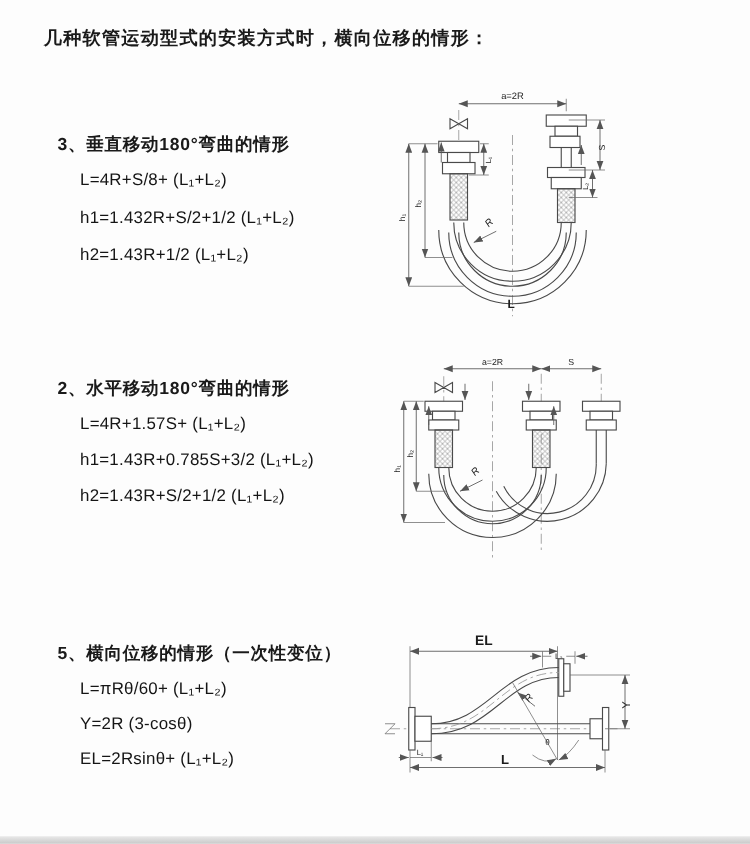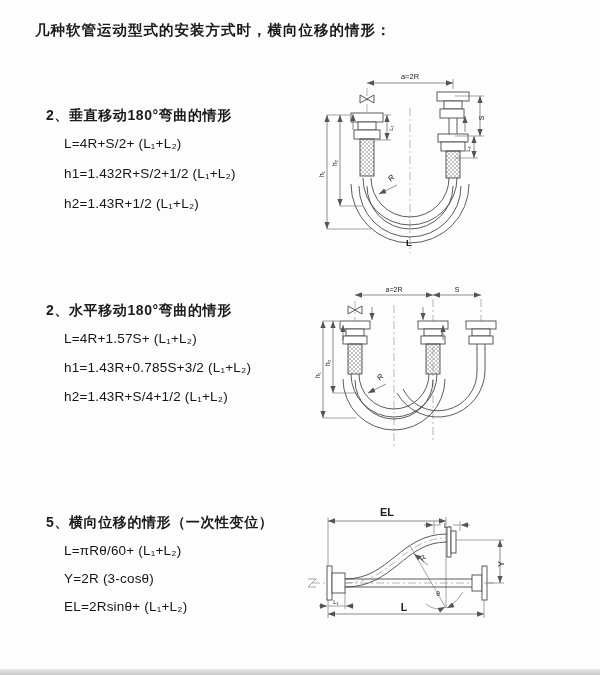--- a/index.html
+++ b/index.html
@@ -33,31 +33,31 @@
     </marker>
     <pattern id="braid" width="4" height="4" patternUnits="userSpaceOnUse">
       <path d="M0,4 L4,0 M0,0 L4,4" stroke="#8a8a8a" stroke-width="0.5"></path>
     </pattern>
   </defs>
 </svg>
 
 <div class="abs title" style="left:35px;top:21px">几种软管运动型式的安装方式时，横向位移的情形：</div>
 
 <div>
-  <div class="abs heading" style="left:46px;top:107px">2、垂直移动180°弯曲的情形</div>
-  <div class="abs formula" style="left:64px;top:136px">L=4R+S/2+ (L₁+L₂)</div>
+  <div class="abs heading" style="left:46px;top:107px">3、垂直移动180°弯曲的情形</div>
+  <div class="abs formula" style="left:64px;top:136px">L=4R+S/8+ (L₁+L₂)</div>
   <div class="abs formula" style="left:64px;top:166px">h1=1.432R+S/2+1/2 (L₁+L₂)</div>
   <div class="abs formula" style="left:64px;top:196px">h2=1.43R+1/2 (L₁+L₂)</div>
 </div>
 
 <div>
   <div class="abs heading" style="left:46px;top:302px">2、水平移动180°弯曲的情形</div>
   <div class="abs formula" style="left:64px;top:331px">L=4R+1.57S+ (L₁+L₂)</div>
   <div class="abs formula" style="left:64px;top:360px">h1=1.43R+0.785S+3/2 (L₁+L₂)</div>
-  <div class="abs formula" style="left:64px;top:389px">h2=1.43R+S/4+1/2 (L₁+L₂)</div>
+  <div class="abs formula" style="left:64px;top:389px">h2=1.43R+S/2+1/2 (L₁+L₂)</div>
 </div>
 
 <div>
   <div class="abs heading" style="left:46px;top:514px">5、横向位移的情形（一次性变位）</div>
   <div class="abs formula" style="left:64px;top:543px">L=πRθ/60+ (L₁+L₂)</div>
   <div class="abs formula" style="left:64px;top:571px">Y=2R (3-cosθ)</div>
   <div class="abs formula" style="left:64px;top:599px">EL=2Rsinθ+ (L₁+L₂)</div>
 </div>
 
 <svg class="abs" style="left:305px;top:66px" width="290" height="195" viewBox="0 0 290 195">

